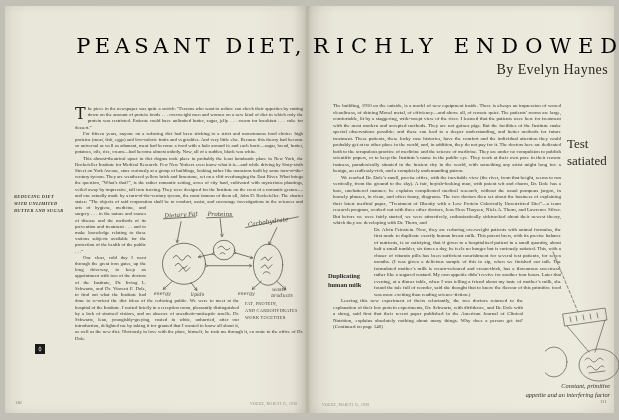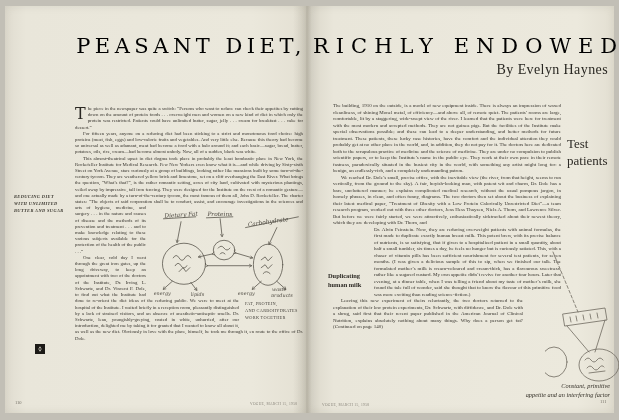--- a/index.html
+++ b/index.html
@@ -127,21 +127,21 @@
   </svg>
 
   <div class="abs footer" id="pg-110">110</div>
   <div class="abs footer" id="credit-left">VOGUE, MARCH 15, 1958</div>
 
   <div class="abs title" id="right-title">RICHLY ENDOWED</div>
   <div class="abs" id="byline">By Evelyn Haynes</div>
 
   <div class="abs note-test">
     <div>Test</div>
-    <div>patients</div>
+    <div>satiated</div>
   </div>
 
   <div class="abs note-milk">
     <div>Duplicating</div>
     <div>human milk</div>
   </div>
 
   <div class="abs bodycol" id="right-col">
     <p class="body-p noindent"><span>The building, 1910 on the outside, is a model of new equipment inside. There is always an impression of waxed cleanliness, of shining Monel metal, of efficiency—and above all, of remote quiet. The patients’ rooms are large, comfortable, lit by a staggering, wide-swept view of the river. I learned that the patients were here for treatment with the most modern and accepted methods. They are not guinea pigs. But the facilities of the Institute make special observations possible; and these can lead to a deeper understanding, and better methods for future treatment. These patients, these lucky case histories, have the comfort and the individual attention they could probably get at no other place in the world, and, in addition, they do not pay for it. The doctors here are dedicated both to the scrupulous practice of medicine and the science of medicine. They are under no compulsion to publish scientific papers, or to keep the Institute’s name in the public eye. They work at their own pace in their remote fastness, paradoxically situated in the busiest city in the world, with something any artist might long for: a benign, an endlessly-rich, and a completely undemanding patron.</span></p>
     <p class="body-p"><span>We reached Dr. Dole’s small, precise office, with the inevitable view (the river, from that height, seems to run vertically, from the ground to the sky). A fair, boyish-looking man, with patent wit and charm, Dr. Dole has a bare, uncluttered manner; he explains complicated medical research, without the usual pompous jargon, in homely phrases, in clean, and often funny, diagrams. The two doctors then set about the business of explaining their latest medical paper, “Treatment of Obesity with a Low Protein Calorically Unrestricted Diet”—a team research program, worked out with three other doctors, Jens Hess Thaysen, Niels A. Thorn, and Lawrence Silver. But before we were fairly started, we were attractively, enthusiastically sidetracked about their newest theory, which they are developing with Dr. Thorn, and</span></p>

